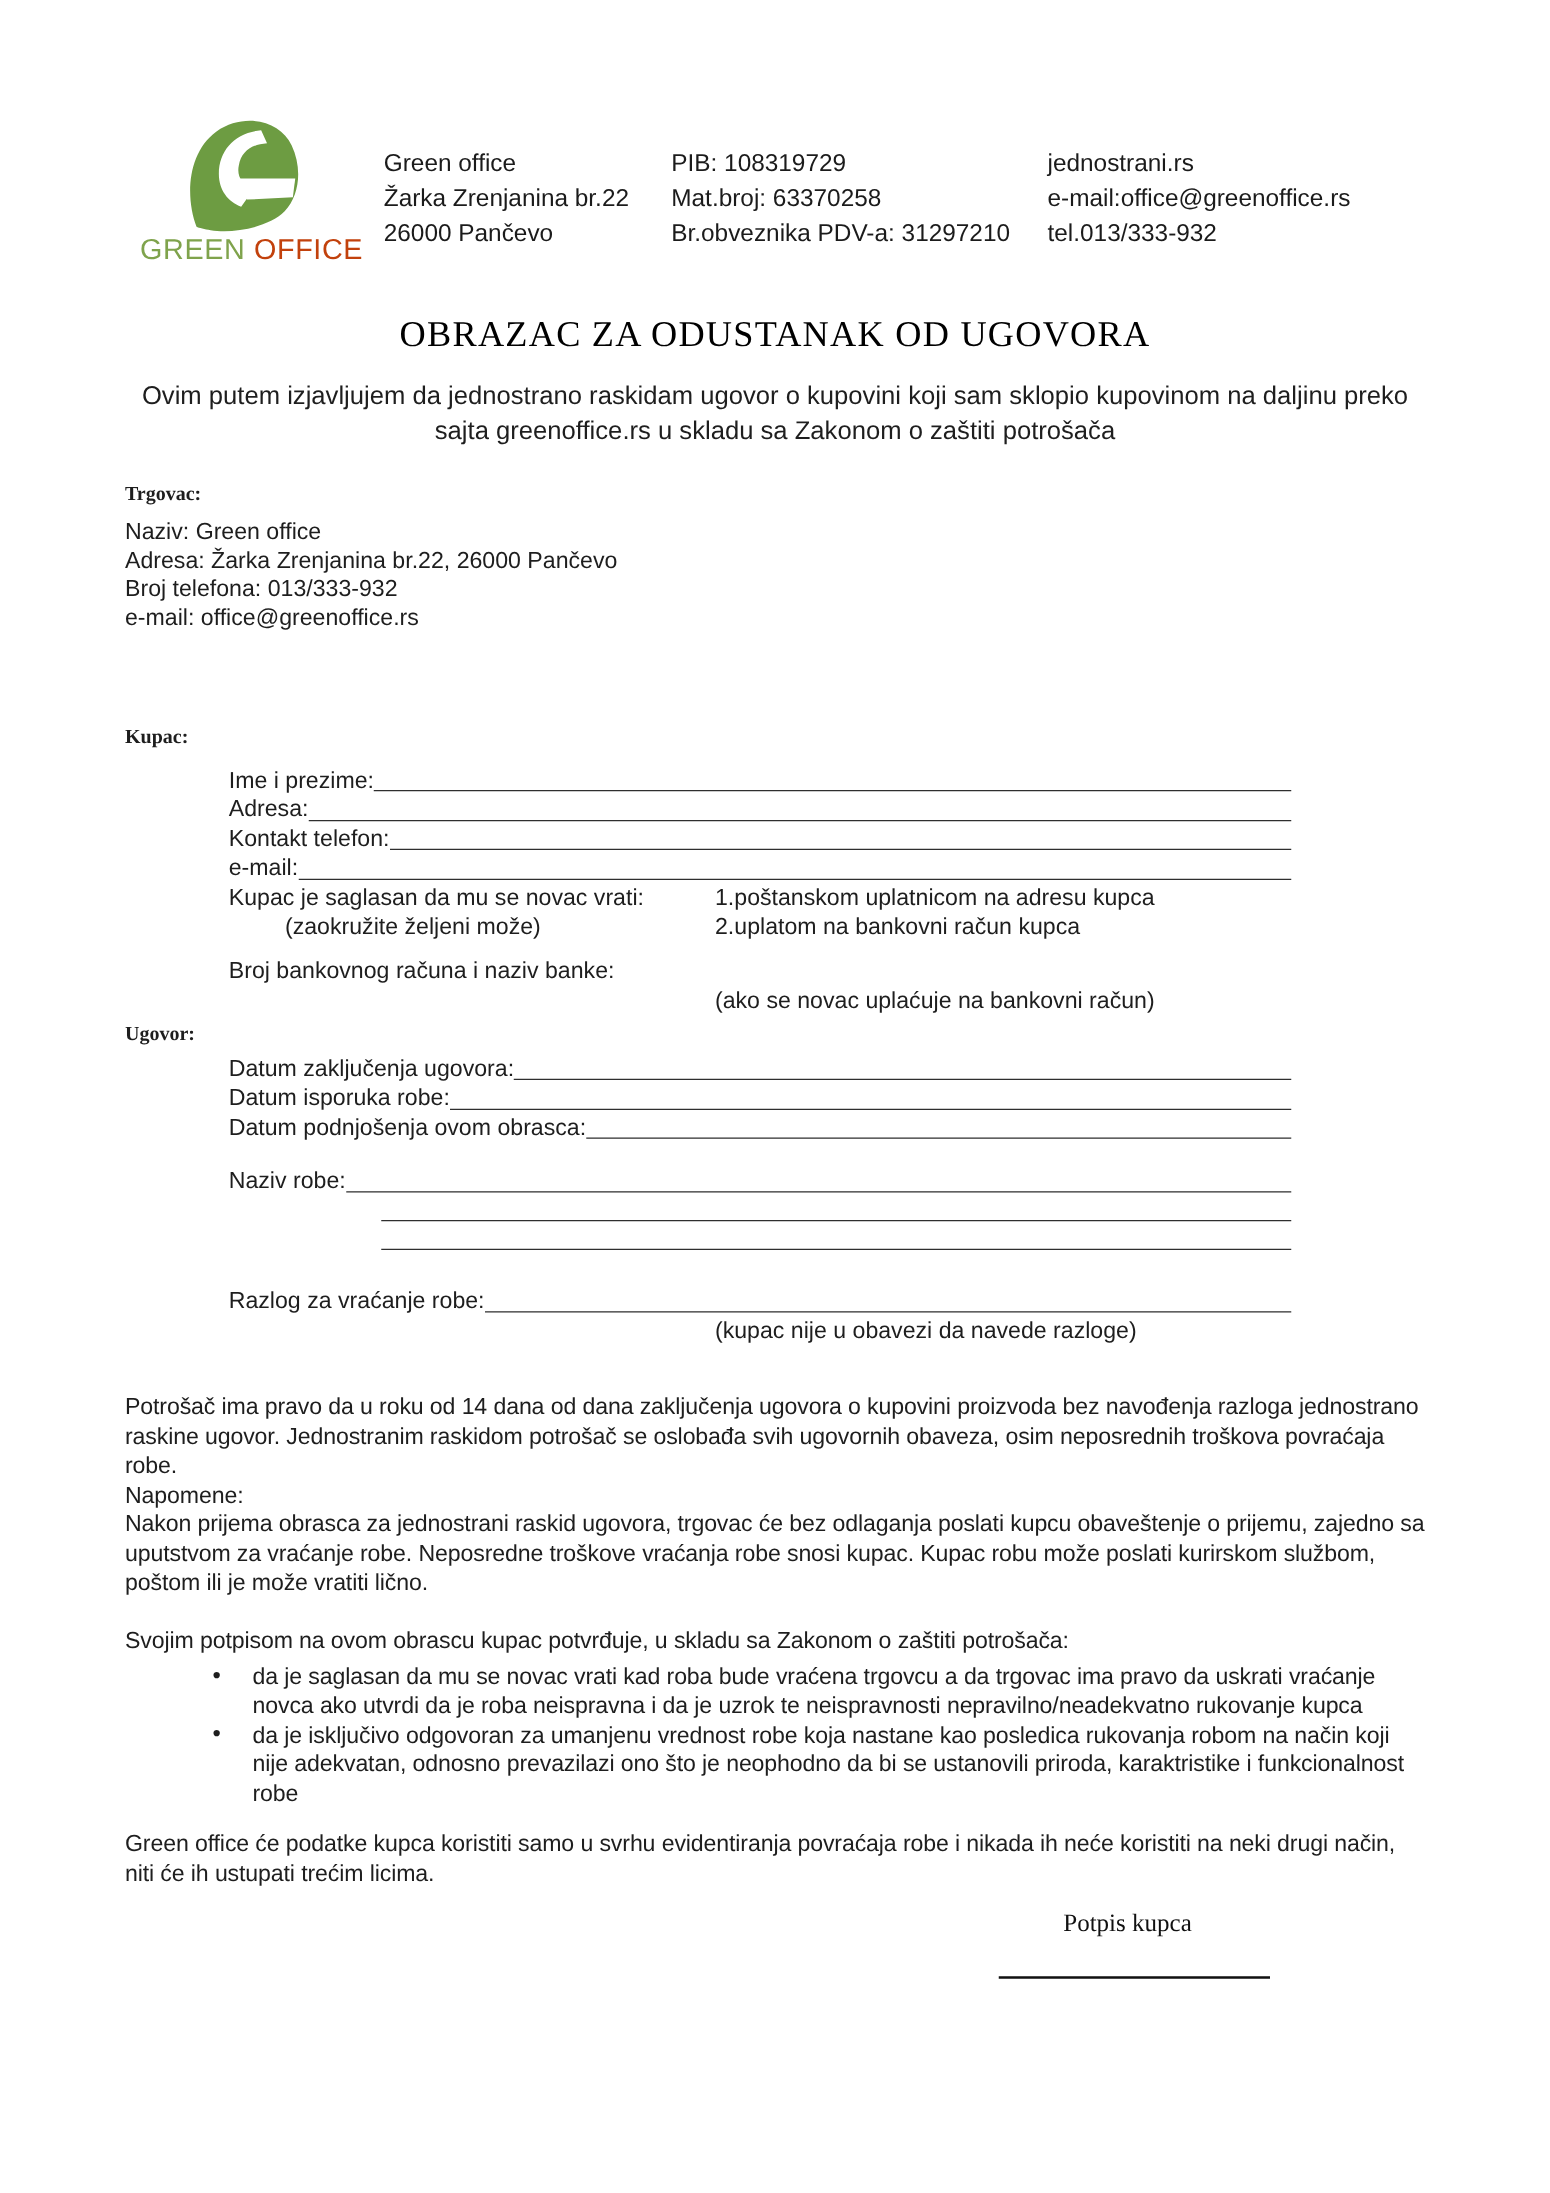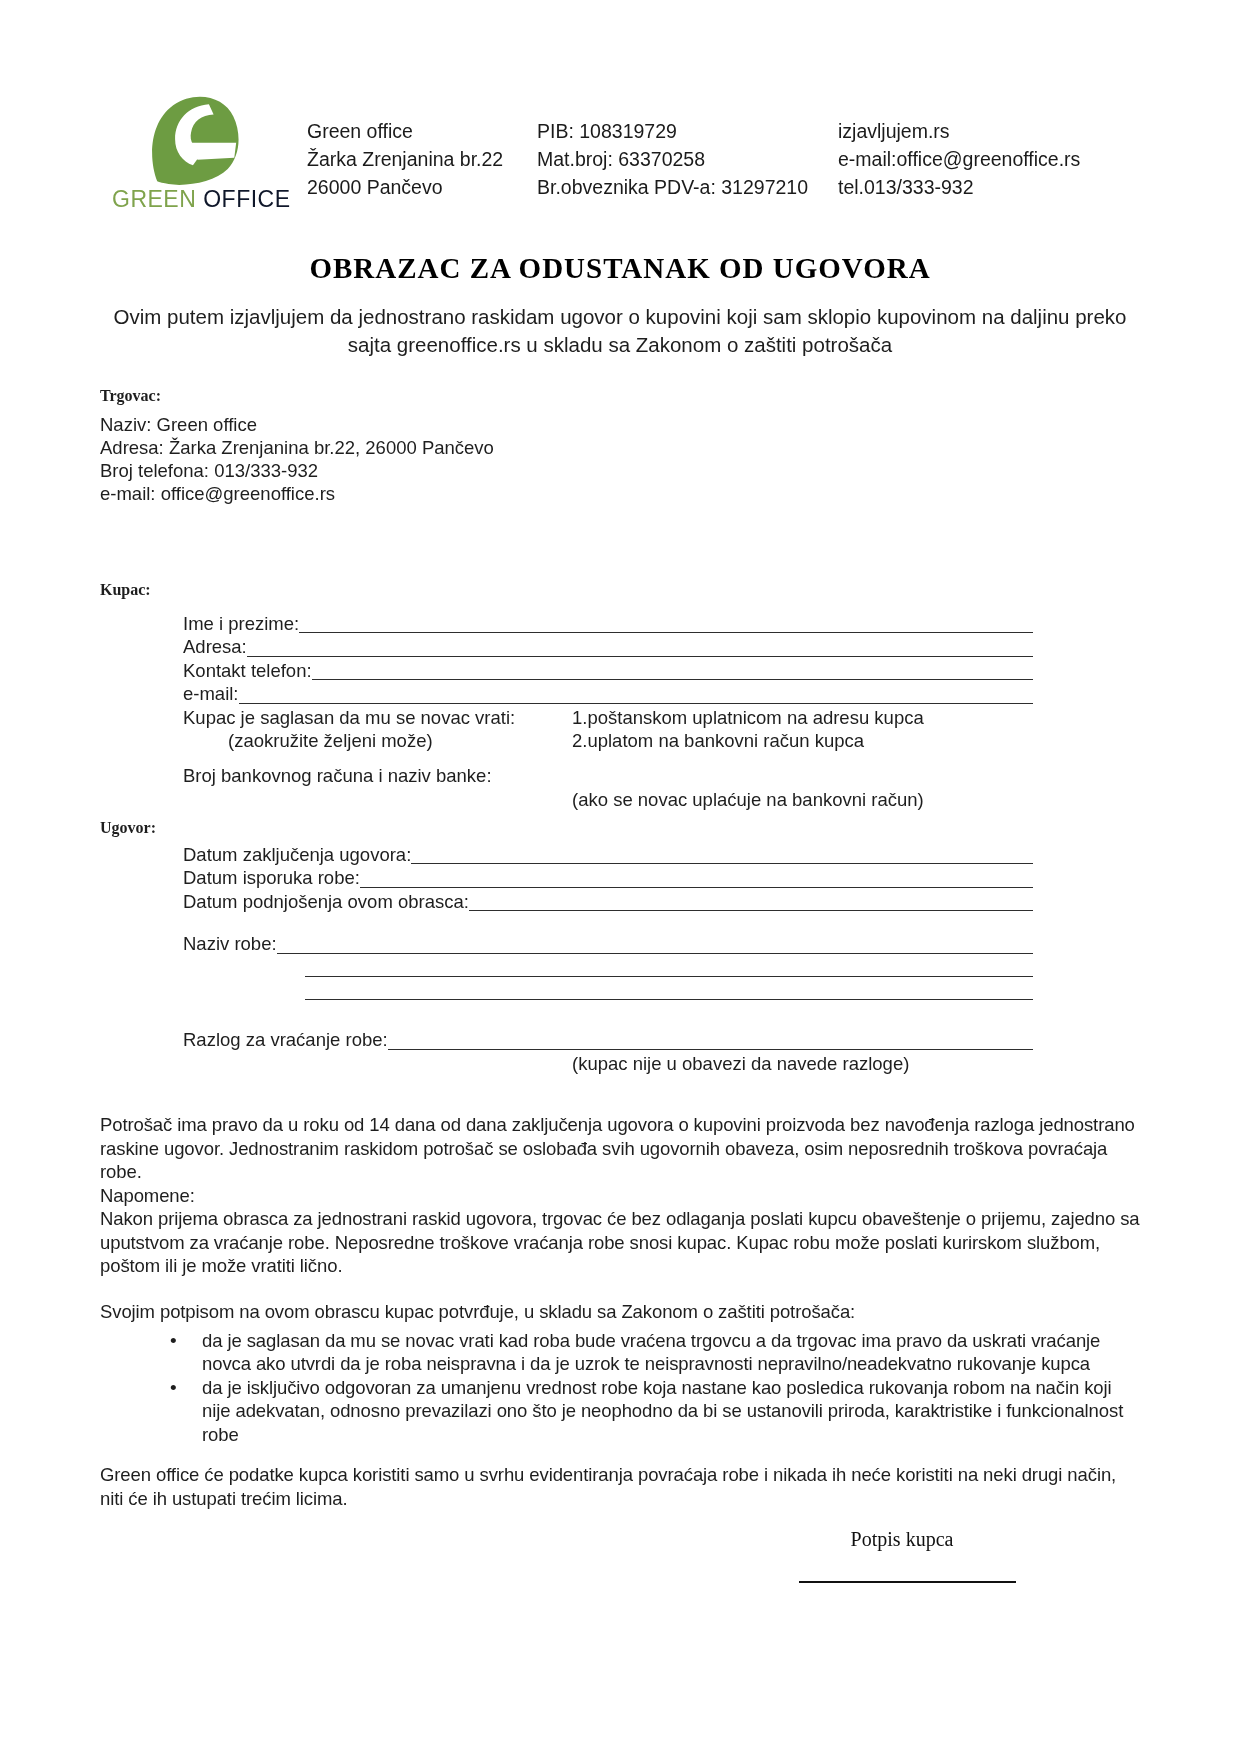--- a/index.html
+++ b/index.html
@@ -2,26 +2,26 @@
 <html><head>
 <meta charset="utf-8">
 <style>
   html,body{margin:0;padding:0;background:#e8e8e8;}
   #page{position:relative;width:1240px;height:1754px;background:#ffffff;margin:0 auto;
         font-family:"Liberation Sans",sans-serif;color:#1e1e1e;overflow:hidden;}
   
   #logo{position:absolute;left:112px;top:92px;width:160px;text-align:center;}
   #logo svg{display:block;margin:0 auto;}
   .brand{font-size:23px;letter-spacing:.5px;white-space:nowrap;margin-top:0;}
-  .brand-green{color:#7fa34c;} .brand-gray{color:#0f172a;}
+  .brand-green{color:#7fa34c;} .brand-gray{color:#c2410c;}
   .hcol{position:absolute;top:117px;font-size:19.5px;line-height:28px;color:#1b1b1b;white-space:nowrap;}
   #col-company{left:307px;} #col-registry{left:537px;} #col-contact{left:838px;}
   
   #title{position:absolute;left:100px;width:1040px;top:252px;text-align:center;
-         font-family:"Liberation Serif",serif;font-weight:bold;font-size:29px;letter-spacing:1px;color:#000;}
+         font-family:"Liberation Serif",serif;font-weight:normal;font-size:29px;letter-spacing:1px;color:#000;}
   #intro{position:absolute;left:100px;width:1040px;top:303px;text-align:center;font-size:20.5px;line-height:28px;}
   
   .sec{position:absolute;left:100px;width:1042px;}
   .sec-heading{font-weight:bold;font-size:16px;line-height:24px;font-family:Liberation Serif, serif;}
   #trgovac{top:384px;} #trgovac .plain-lines{margin-top:5px;font-size:18.5px;line-height:23px;}
   #kupac{top:578px;} #ugovor{top:816px;}
   .formblock{margin-left:83px;width:850px;font-size:18.5px;}
   .frow{display:flex;align-items:baseline;height:23.4px;}
   .flabel{white-space:nowrap;}
   .fline{flex:1;border-bottom:1.6px solid #2e2e2e;align-self:flex-end;margin-bottom:3px;}
@@ -61,21 +61,21 @@
     <div>Green office</div>
     <div>Žarka Zrenjanina br.22</div>
     <div>26000 Pančevo</div>
   </div>
   <div class="hcol" id="col-registry">
     <div>PIB: 108319729</div>
     <div>Mat.broj: 63370258</div>
     <div>Br.obveznika PDV-a: 31297210</div>
   </div>
   <div class="hcol" id="col-contact">
-    <div>izjavljujem.rs</div>
+    <div>jednostrani.rs</div>
     <div>e-mail:office@greenoffice.rs</div>
     <div>tel.013/333-932</div>
   </div>
 
   <div id="title">OBRAZAC ZA ODUSTANAK OD UGOVORA</div>
   <div id="intro">Ovim putem izjavljujem da jednostrano raskidam ugovor o kupovini koji sam sklopio kupovinom na daljinu preko sajta greenoffice.rs u skladu sa Zakonom o zaštiti potrošača</div>
 
   <div class="sec" id="trgovac">
     <div class="sec-heading">Trgovac:</div>
     <div class="plain-lines">

